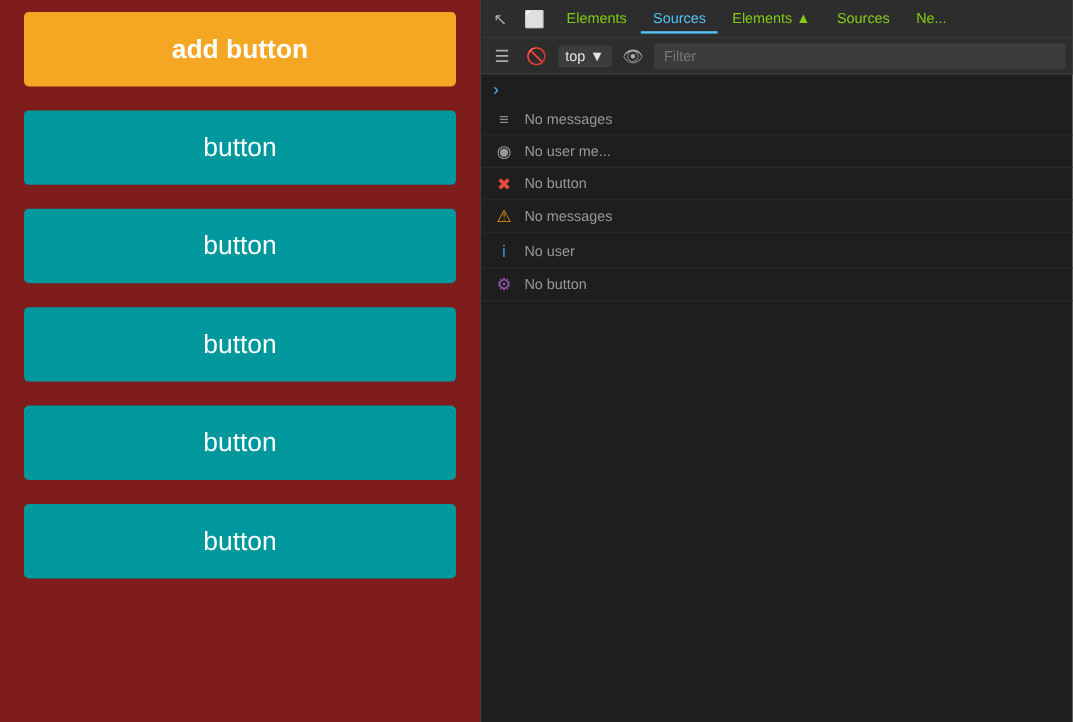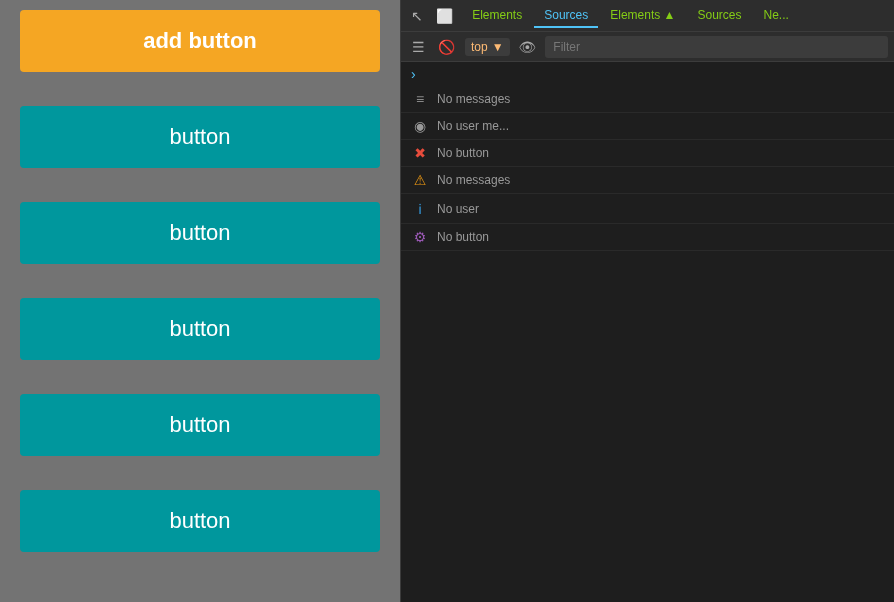--- a/index.html
+++ b/index.html
@@ -1,25 +1,25 @@
 <!DOCTYPE html>
 <html><head>
   <meta charset="utf-8">
   <style>
     * { margin: 0; padding: 0; box-sizing: border-box; }
     body { display: flex; width: 894px; height: 602px; overflow: hidden; font-family: Arial, sans-serif; background: #fff; }
 
     
     .left-panel {
       width: 400px;
-      background: #737373;
+      background: #7f1d1d;
       padding: 10px 20px;
       display: flex;
       flex-direction: column;
-      gap: 10px;
+      gap: 20px;
     }
     .btn-add {
       background: #f5a623;
       color: #fff;
       font-size: 22px;
       font-weight: bold;
       border: none;
       border-radius: 4px;
       padding: 18px 0;
       cursor: pointer;
@@ -28,21 +28,20 @@
     .btn-teal {
       background: #00979d;
       color: #fff;
       font-size: 22px;
       font-weight: normal;
       border: none;
       border-radius: 4px;
       padding: 18px 0;
       cursor: pointer;
       width: 100%;
-      margin-top: 24px;
     }
 
     
     .devtools-panel {
       flex: 1;
       background: #1e1e1e;
       display: flex;
       flex-direction: column;
       border-left: 1px solid #3c3c3c;
     }
@@ -94,21 +93,21 @@
       background: none;
       border: none;
       display: flex;
       align-items: center;
     }
     .context-selector {
       display: flex;
       align-items: center;
       background: #3c3c3c;
       border: none;
-      color: #fdba74;
+      color: #e5e5e5;
       font-size: 12px;
       padding: 2px 6px;
       border-radius: 3px;
       cursor: pointer;
       gap: 4px;
     }
     .filter-input {
       flex: 1;
       background: #3c3c3c;
       border: none;

